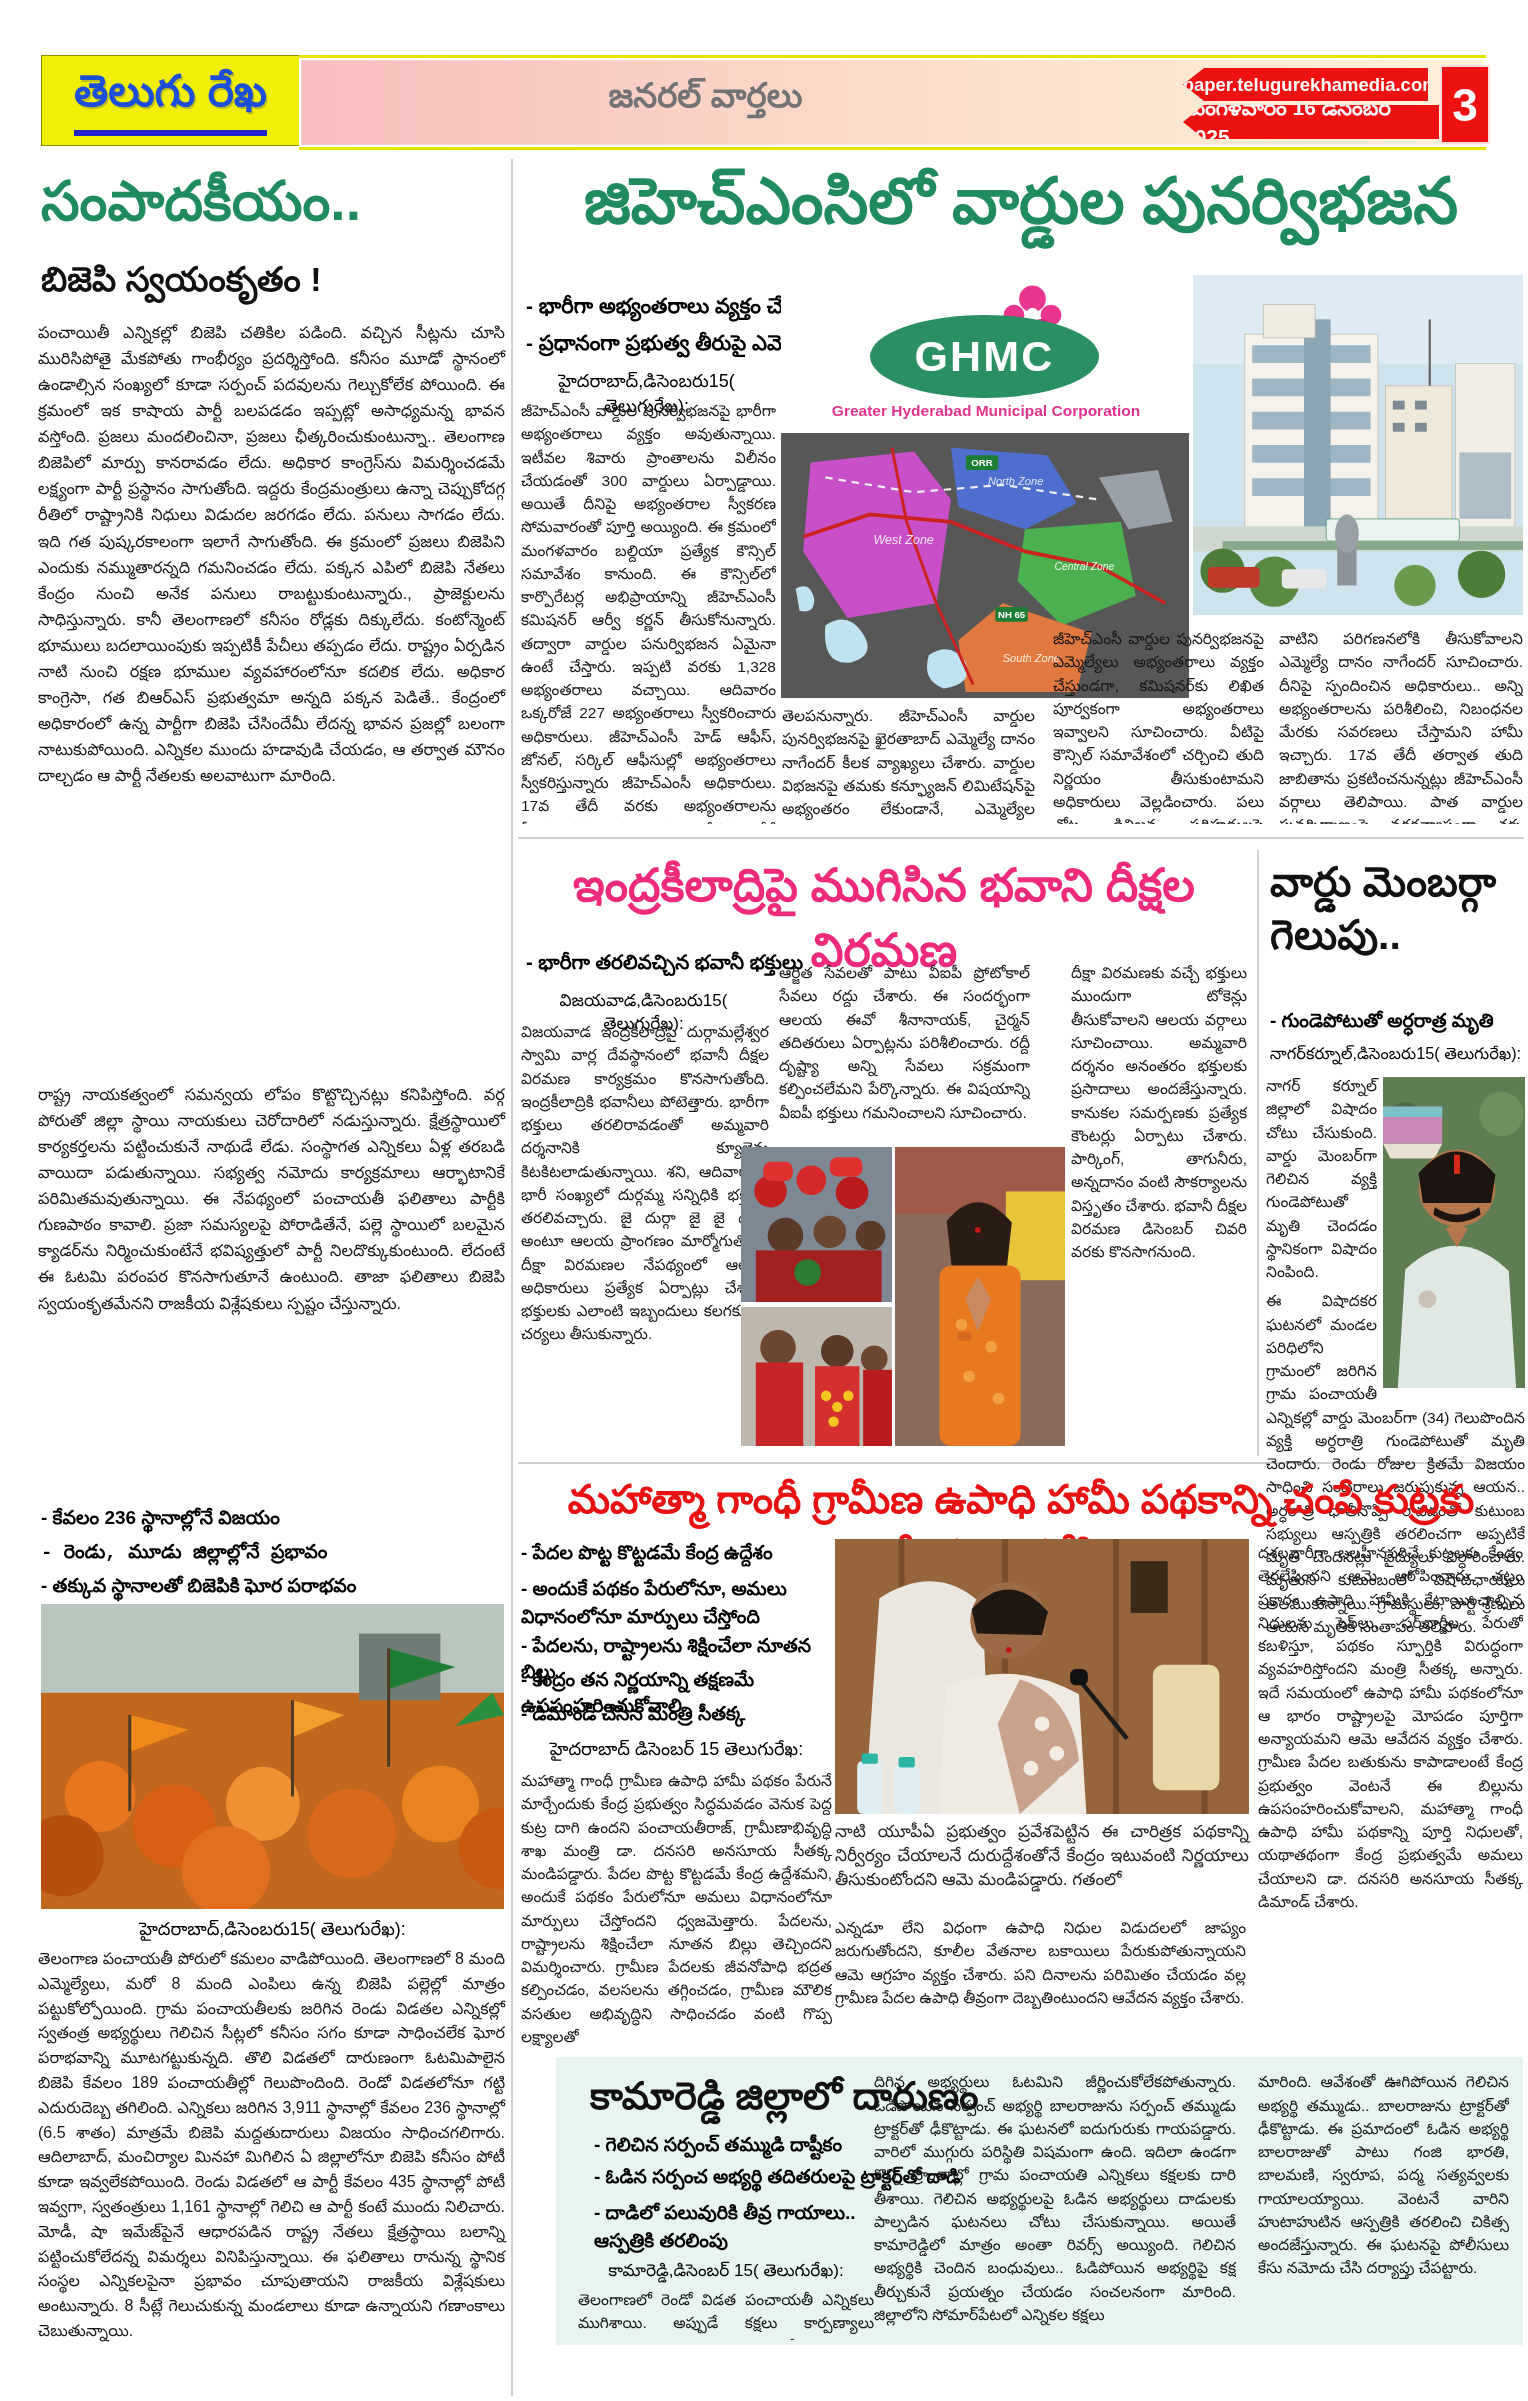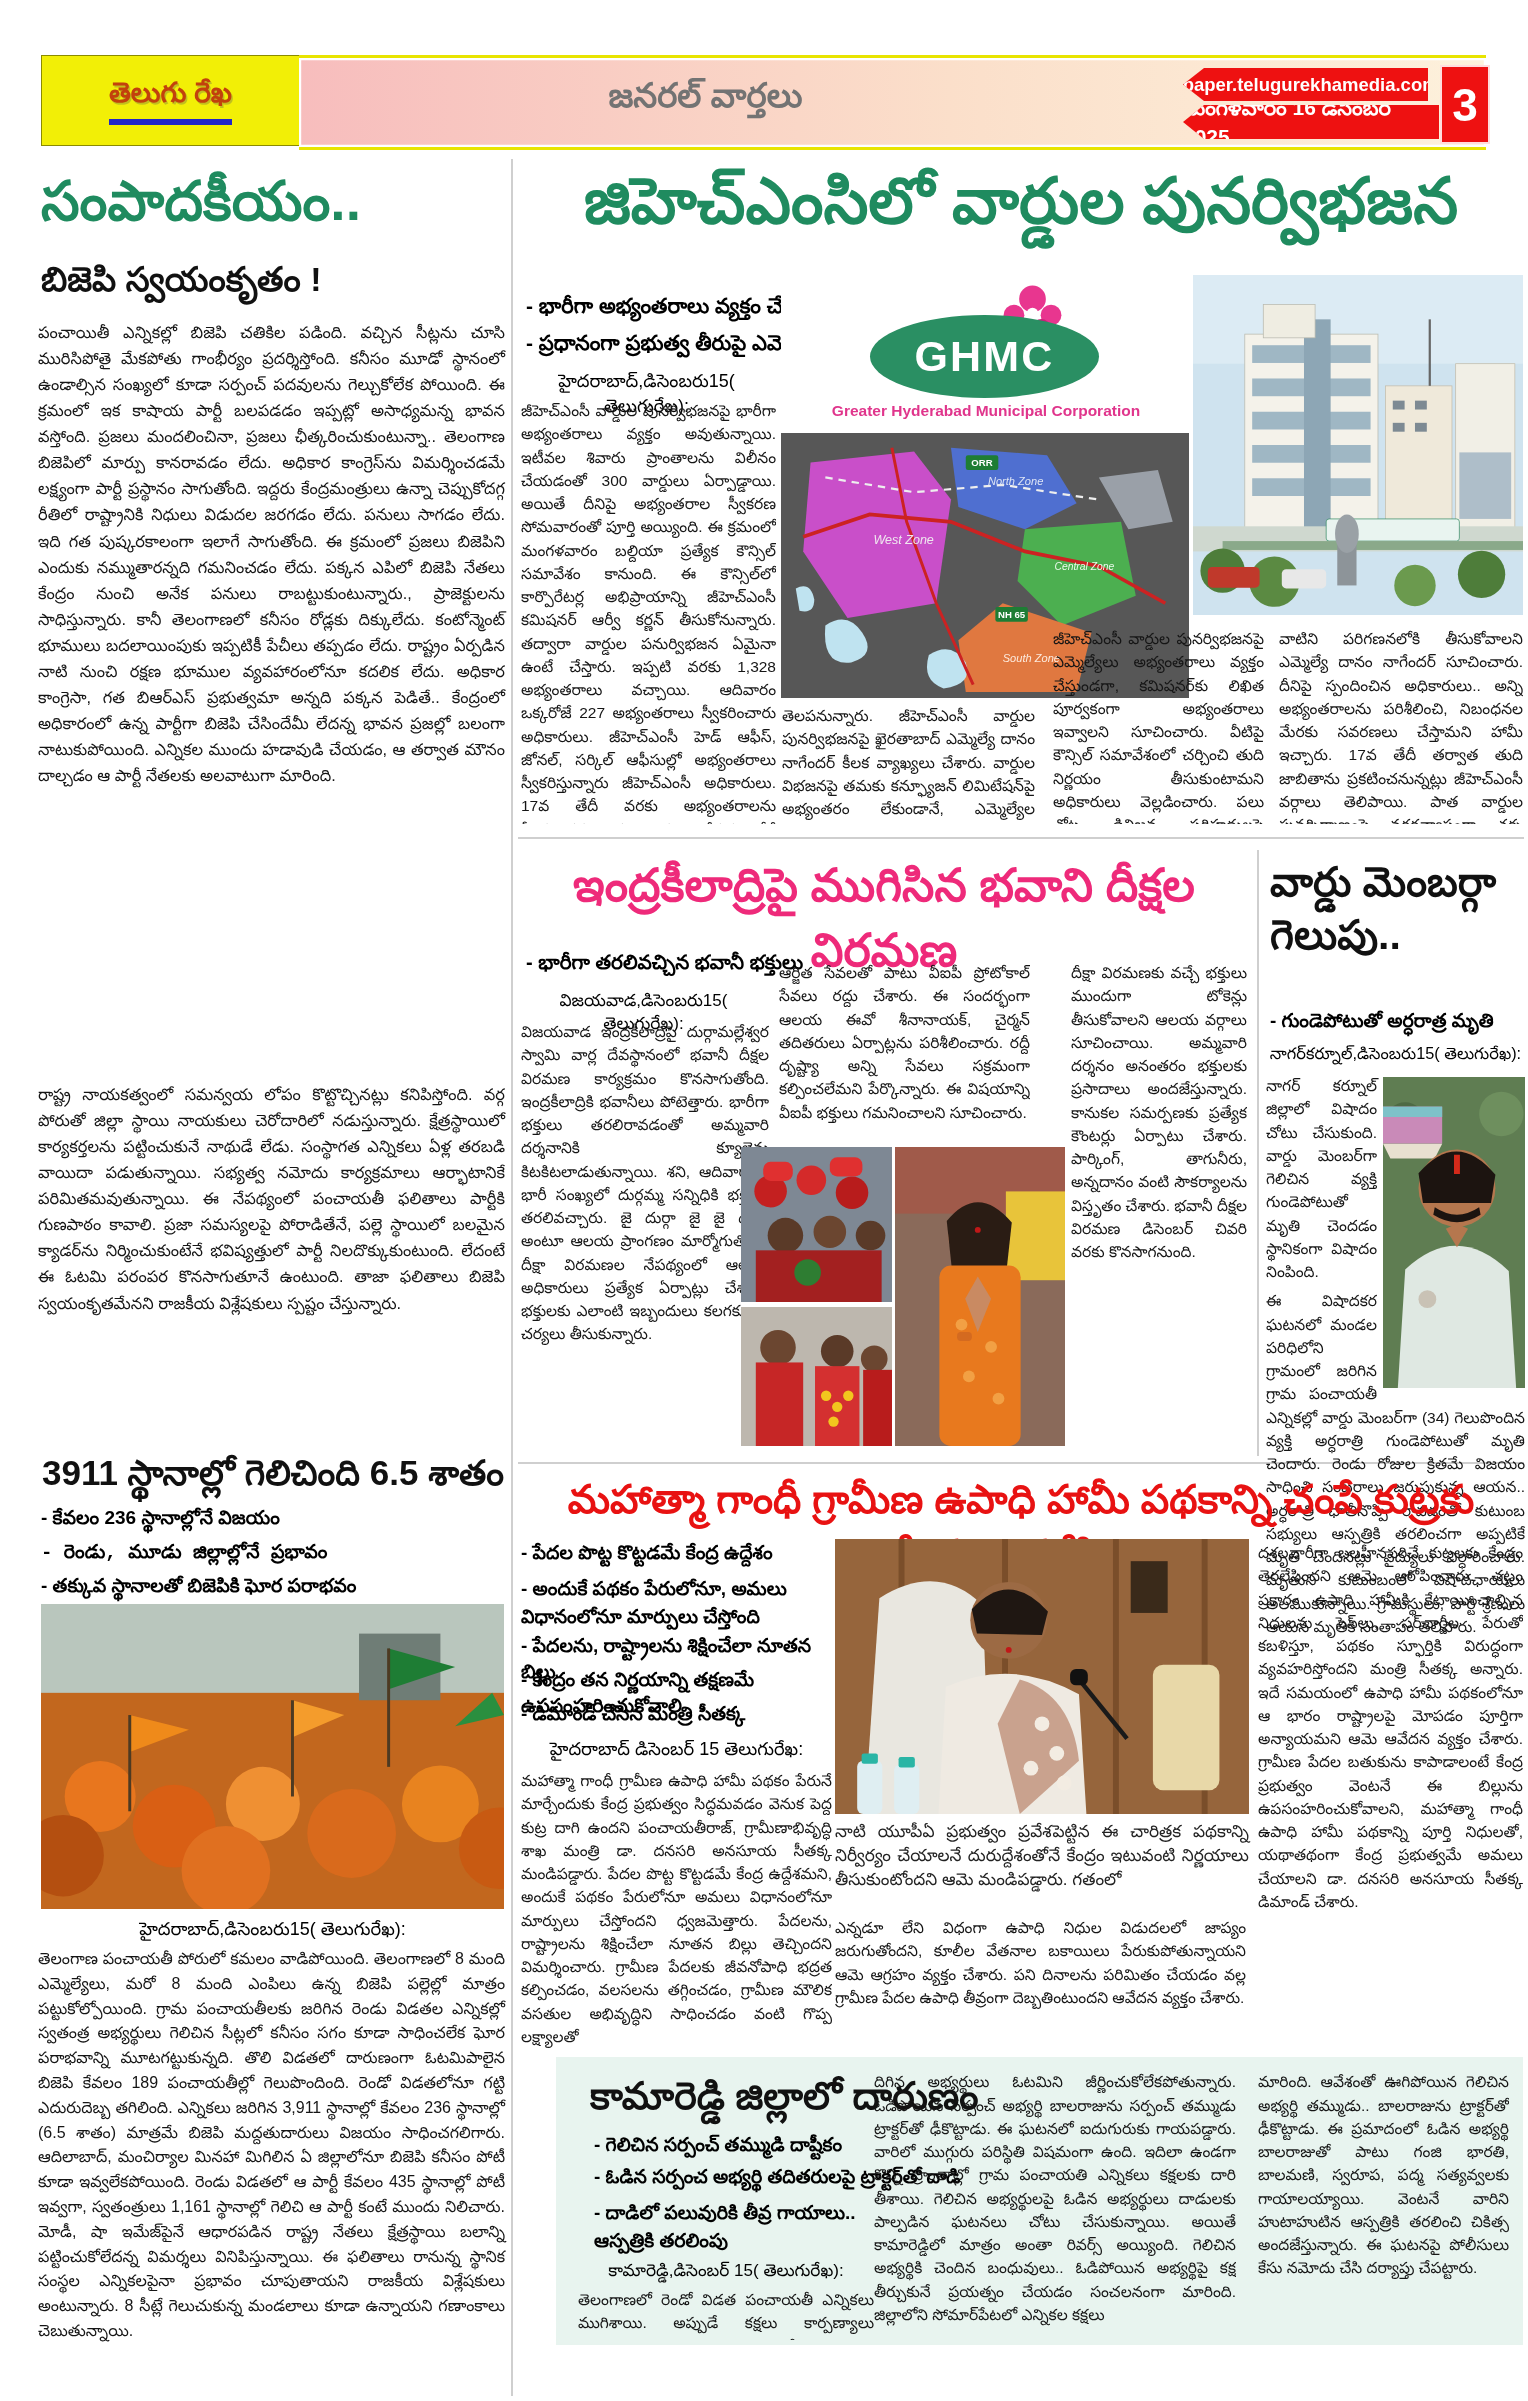--- a/index.html
+++ b/index.html
@@ -8,21 +8,21 @@
   .abs{position:absolute;}
   .body-text{font-size:15.5px;line-height:1.5;text-align:justify;color:#151515;}
   .bullet{font-weight:bold;color:#000;}
   .dateline{font-weight:normal;text-align:center;color:#000;}
   .headline{font-weight:bold;}
   .vline{width:1.5px;background:#cfcfcf;}
   .hline{height:1.5px;background:#cfcfcf;}
   .photo{overflow:hidden;background:#ccc;}
   .photo svg{display:block;width:100%;height:100%;}
   .logo-box{background:#f2ef06;border:1.5px solid #8b8b00;display:flex;align-items:center;justify-content:center;}
-  .logo-box span{color:#c2410c;font-size:28px;font-weight:bold;border-bottom:6.7px solid #2126c8;
+  .logo-box span{color:#1d4ed8;font-size:44px;font-weight:bold;border-bottom:6.7px solid #2126c8;
                  text-shadow:1.5px 1.5px 0 #00008033;padding-bottom:3px;}
   .band{background:linear-gradient(90deg,#f7bdbd,#fbdfca 55%,#fdf1dc);
         border-top:3px solid #e8e400;border-bottom:3px solid #e8e400;box-shadow:inset 0 0 0 2.2px #ffffff;}
   .section-title{color:#737373;font-size:34px;font-weight:bold;}
   .chev{background:#ee1111;color:#fff;display:flex;align-items:center;justify-content:center;
         font-weight:bold;clip-path:polygon(0 50%,21px 0,100% 0,100% 100%,21px 100%);}
   .pagenum{background:#ee1111;color:#fff;font-size:46px;font-weight:bold;display:flex;
            align-items:center;justify-content:center;border:2.2px solid #ffdddd;}
   .green{color:#1f8b5f;}
   .pink{color:#ee2a7a;}
@@ -52,21 +52,20 @@
   <div class="abs vline" style="left:511px;top:159px;height:2237px;"></div>
   <div class="abs hline" style="left:518px;top:837px;width:1006px;"></div>
   <div class="abs vline" style="left:1257px;top:850px;height:606px;"></div>
   <div class="abs hline" style="left:518px;top:1462px;width:1006px;"></div>
 
   <div class="abs headline green" style="left:41px;top:169px;font-size:55px;">సంపాదకీయం..</div>
   <div class="abs headline" style="left:41px;top:260px;font-size:34px;">బిజెపి స్వయంకృతం !</div>
   <div class="abs body-text" style="left:38px;top:319px;width:467px;font-size:16.3px;line-height:1.6;">పంచాయితీ ఎన్నికల్లో బిజెపి చతికిల పడింది. వచ్చిన సీట్లను చూసి మురిసిపోతై మేకపోతు గాంభీర్యం ప్రదర్శిస్తోంది. కనీసం మూడో స్థానంలో ఉండాల్సిన సంఖ్యలో కూడా సర్పంచ్ పదవులను గెల్చుకోలేక పోయింది. ఈ క్రమంలో ఇక కాషాయ పార్టీ బలపడడం ఇప్పట్లో అసాధ్యమన్న భావన వస్తోంది. ప్రజలు మందలించినా, ప్రజలు ఛీత్కరించుకుంటున్నా.. తెలంగాణ బిజెపిలో మార్పు కానరావడం లేదు. అధికార కాంగ్రెస్‌ను విమర్శించడమే లక్ష్యంగా పార్టీ ప్రస్థానం సాగుతోంది. ఇద్దరు కేంద్రమంత్రులు ఉన్నా చెప్పుకోదగ్గ రీతిలో రాష్ట్రానికి నిధులు విడుదల జరగడం లేదు. పనులు సాగడం లేదు. ఇది గత పుష్కరకాలంగా ఇలాగే సాగుతోంది. ఈ క్రమంలో ప్రజలు బిజెపిని ఎందుకు నమ్ముతారన్నది గమనించడం లేదు. పక్కన ఎపిలో బిజెపి నేతలు కేంద్రం నుంచి అనేక పనులు రాబట్టుకుంటున్నారు., ప్రాజెక్టులను సాధిస్తున్నారు. కానీ తెలంగాణలో కనీసం రోడ్లకు దిక్కులేదు. కంటోన్మెంట్ భూములు బదలాయింపుకు ఇప్పటికీ పేచీలు తప్పడం లేదు. రాష్ట్రం ఏర్పడిన నాటి నుంచి రక్షణ భూముల వ్యవహారంలోనూ కదలిక లేదు. అధికార కాంగ్రెసా, గత బిఆర్ఎస్ ప్రభుత్వమా అన్నది పక్కన పెడితే.. కేంద్రంలో అధికారంలో ఉన్న పార్టీగా బిజెపి చేసిందేమీ లేదన్న భావన ప్రజల్లో బలంగా నాటుకుపోయింది. ఎన్నికల ముందు హడావుడి చేయడం, ఆ తర్వాత మౌనం దాల్చడం ఆ పార్టీ నేతలకు అలవాటుగా మారింది.</div>
   <div class="abs body-text" style="left:38px;top:1081px;width:467px;font-size:16.3px;line-height:1.6;">రాష్ట్ర నాయకత్వంలో సమన్వయ లోపం కొట్టొచ్చినట్లు కనిపిస్తోంది. వర్గ పోరుతో జిల్లా స్థాయి నాయకులు చెరోదారిలో నడుస్తున్నారు. క్షేత్రస్థాయిలో కార్యకర్తలను పట్టించుకునే నాథుడే లేడు. సంస్థాగత ఎన్నికలు ఏళ్ల తరబడి వాయిదా పడుతున్నాయి. సభ్యత్వ నమోదు కార్యక్రమాలు ఆర్భాటానికే పరిమితమవుతున్నాయి. ఈ నేపథ్యంలో పంచాయతీ ఫలితాలు పార్టీకి గుణపాఠం కావాలి. ప్రజా సమస్యలపై పోరాడితేనే, పల్లె స్థాయిలో బలమైన క్యాడర్‌ను నిర్మించుకుంటేనే భవిష్యత్తులో పార్టీ నిలదొక్కుకుంటుంది. లేదంటే ఈ ఓటమి పరంపర కొనసాగుతూనే ఉంటుంది. తాజా ఫలితాలు బిజెపి స్వయంకృతమేనని రాజకీయ విశ్లేషకులు స్పష్టం చేస్తున్నారు.</div>
 
-  <div class="abs headline" style="left:41px;top:1453px;width:464px;text-align:center;font-size:35px;">3911 స్థానాల్లో గెలిచింది 6.5 శాతం</div>
   <div class="abs bullet" style="left:41px;top:1507px;font-size:19px;">- కేవలం 236 స్థానాల్లోనే విజయం</div>
   <div class="abs bullet" style="left:41px;top:1541px;font-size:19px;font-family:Liberation Mono, monospace;">- రెండు, మూడు జిల్లాల్లోనే ప్రభావం</div>
   <div class="abs bullet" style="left:41px;top:1575px;font-size:19px;">- తక్కువ స్థానాలతో బిజెపికి ఘోర పరాభవం</div>
 
   <div class="abs photo" style="left:41px;top:1604px;width:463px;height:305px;">
     <svg viewBox="0 0 626 412" preserveAspectRatio="none">
       <rect width="626" height="180" fill="#b9c6bd"></rect>
       <rect y="120" width="626" height="292" fill="#c2671e"></rect>
       <rect x="430" y="40" width="110" height="90" fill="#6f7d76"></rect>
       <circle cx="80" cy="260" r="48" fill="#e8761e"></circle>

